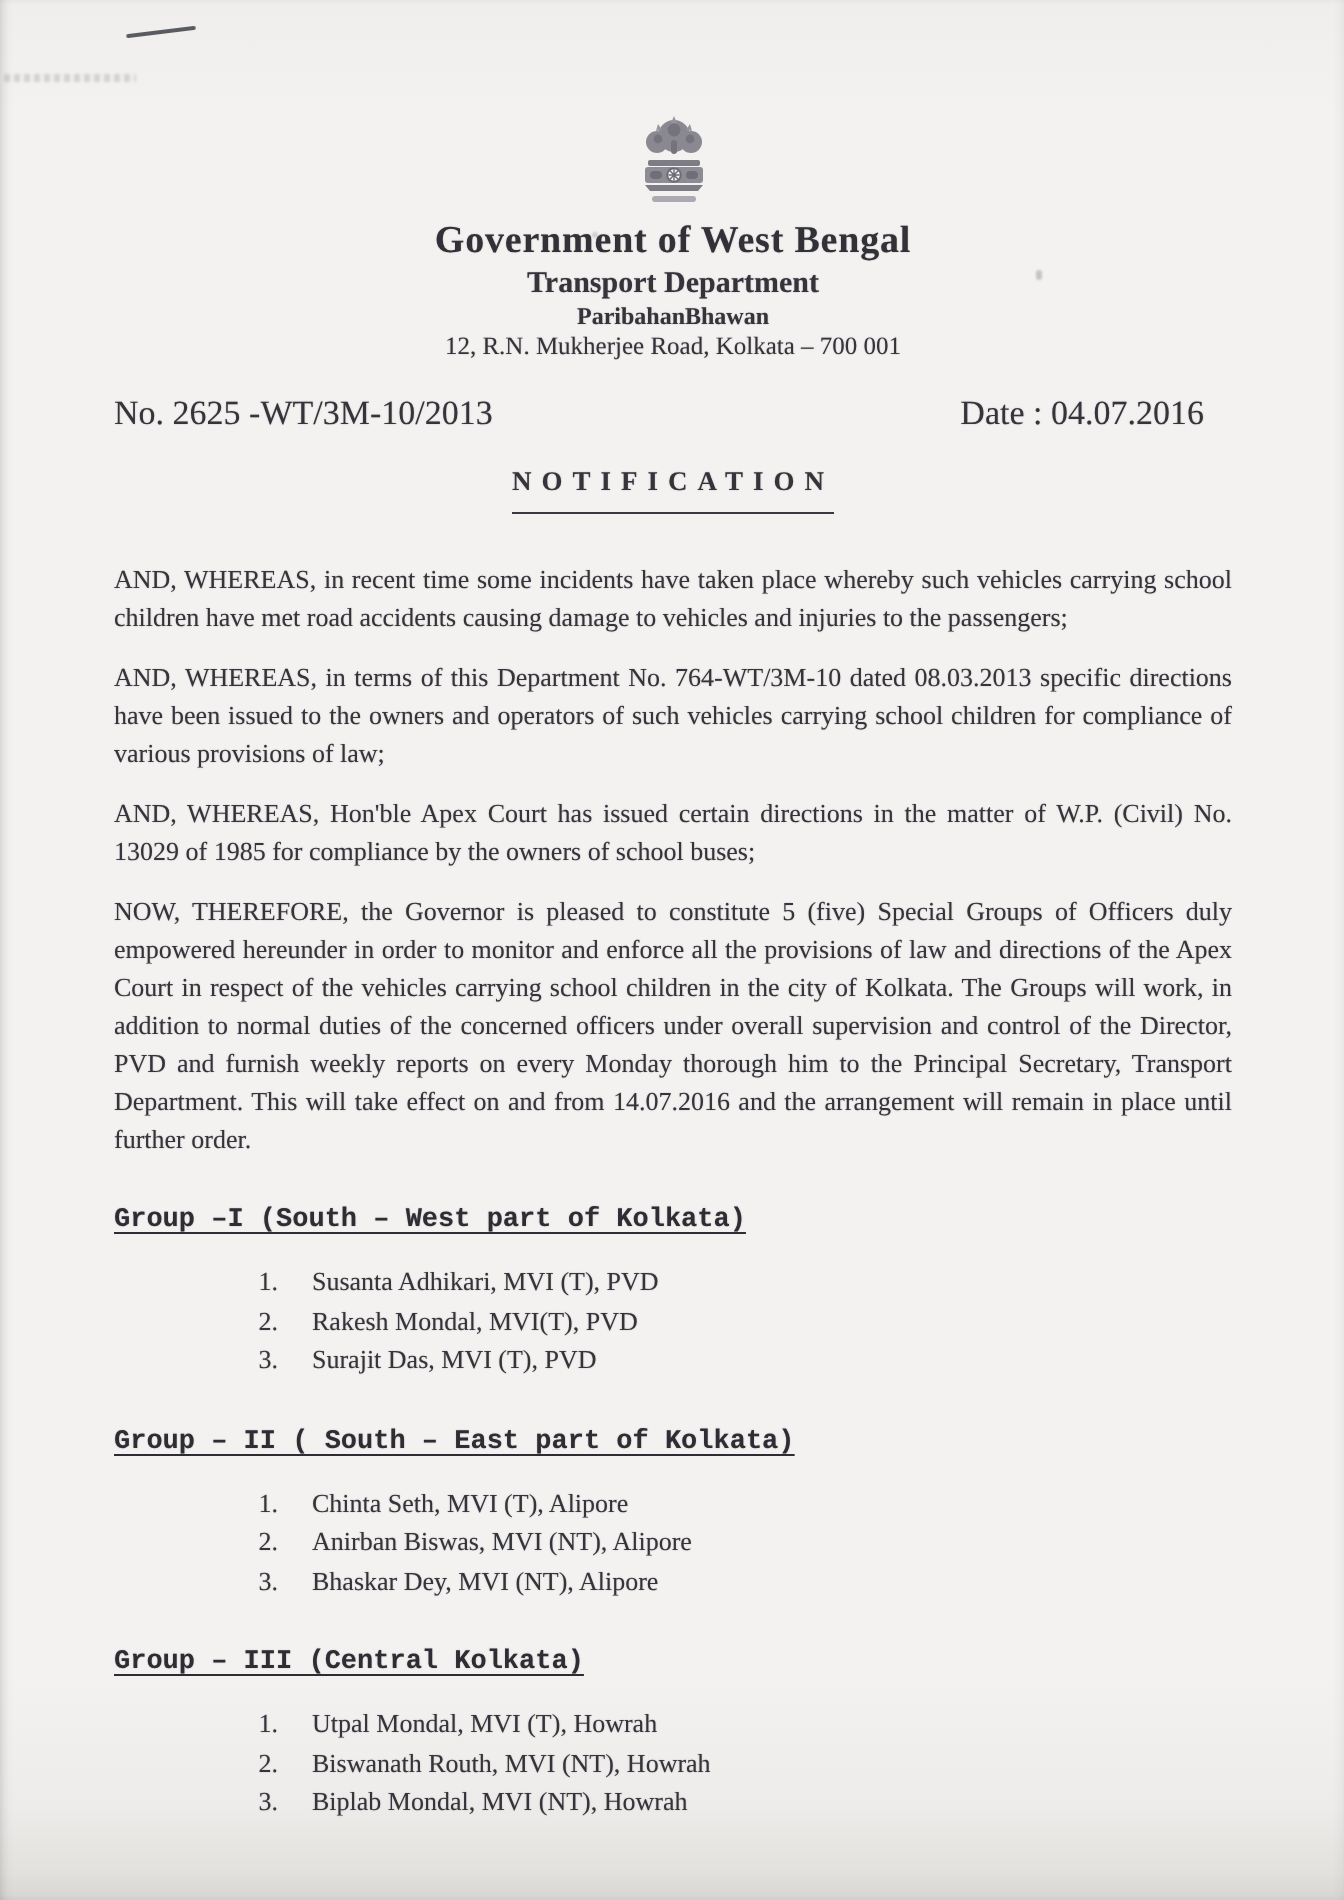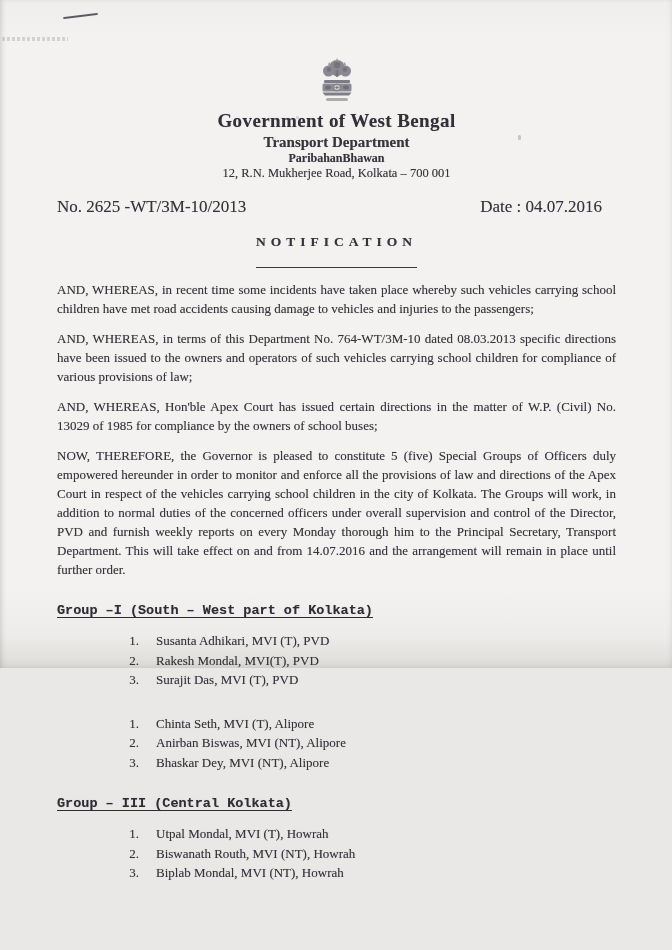--- a/index.html
+++ b/index.html
@@ -6,21 +6,21 @@
     --ink:#35343b;
     --paper:#f3f2f0;
   }
   html,body{margin:0;padding:0;}
   body{
     width:672px;height:950px;overflow:hidden;
     background:#e9e8e6;
     font-family:"Liberation Serif", serif;
   }
   .page{
-    position:relative;width:672px;height:668px;
+    position:relative;width:672px;height:950px;
     background:linear-gradient(180deg,#efeeec 0%,var(--paper) 6%,var(--paper) 88%,#edecea 95%,#e3e1de 98.6%,#d6d5d2 100%);
     box-shadow:inset 4px 0 6px -4px rgba(90,90,95,.35), inset -3px 0 6px -4px rgba(120,120,125,.25);
     color:var(--ink);
     text-shadow:0 0 .7px rgba(55,55,65,.38);
   }
   
   .pen-mark{
     position:absolute;left:63px;top:15px;width:35px;height:2px;
     background:#5a5b61;transform:rotate(-7deg);border-radius:1px;
     filter:blur(.3px);
@@ -44,21 +44,21 @@
 
   .ref-row{
     display:flex; justify-content:space-between; align-items:baseline;
     margin-top:17px; font-size:17px; padding-right:14px;
   }
   .doc-title{
     text-align:center; margin-top:15px;
   }
   .doc-title span{
     font-size:13.5px; font-weight:bold; letter-spacing:5px;
-    border-bottom:1.4px solid #3a3940; padding-bottom:18px;
+    border-bottom:1.4px solid #3a3940; padding-bottom:8px;
   }
 
   .body-text p{
     margin:0 0 11px 0;
     font-size:13px; line-height:19px; text-align:justify;
   }
   .body-text p:first-child{ margin-top:30px; }
 
   .group{ margin-top:24px; }
   .group h3{
@@ -142,20 +142,21 @@
           <span>Rakesh Mondal, MVI(T), PVD</span>
         </div>
         <div class="member">
           <span class="num">3.</span>
           <span>Surajit Das, MVI (T), PVD</span>
         </div>
       </div>
     </section>
 
     <section class="group">
+      <h3>Group – II ( South – East part of Kolkata)</h3>
       <div class="members">
         <div class="member">
           <span class="num">1.</span>
           <span>Chinta Seth, MVI (T), Alipore</span>
         </div>
         <div class="member">
           <span class="num">2.</span>
           <span>Anirban Biswas, MVI (NT), Alipore</span>
         </div>
         <div class="member">

